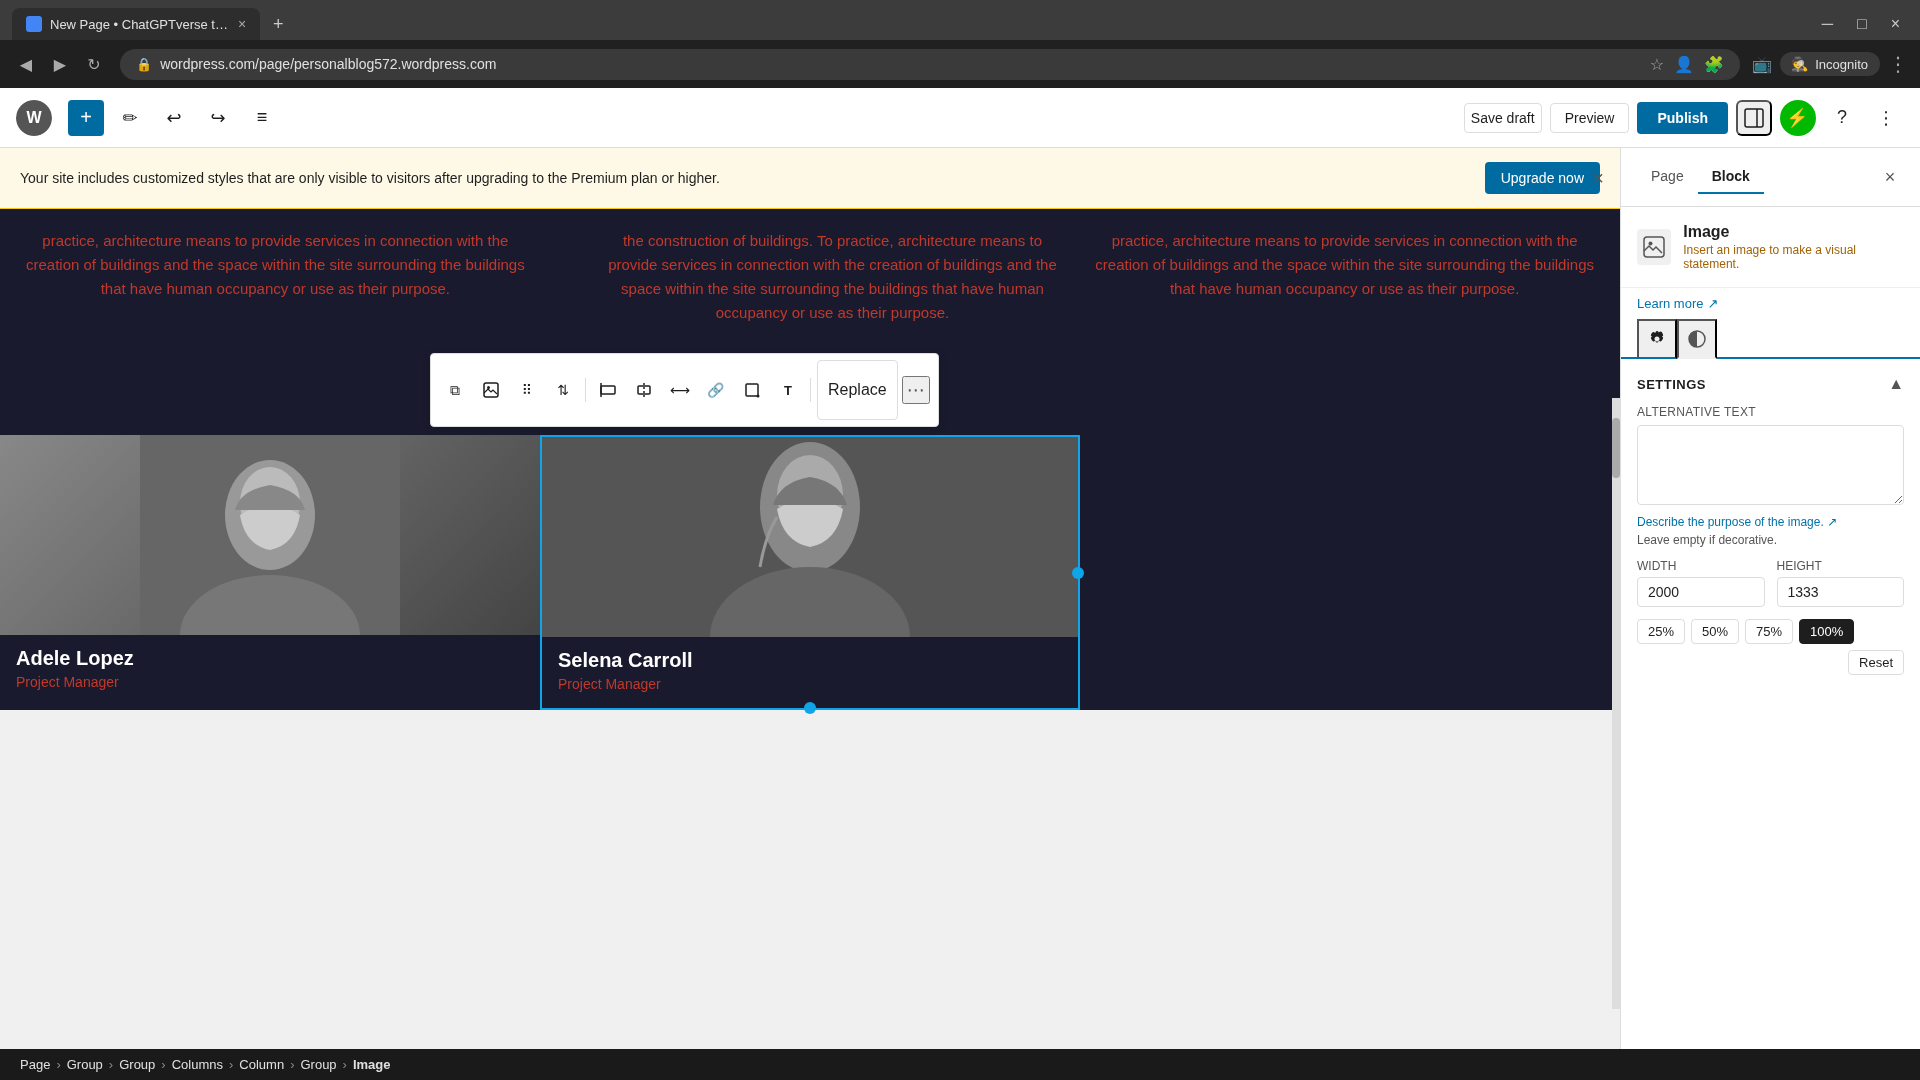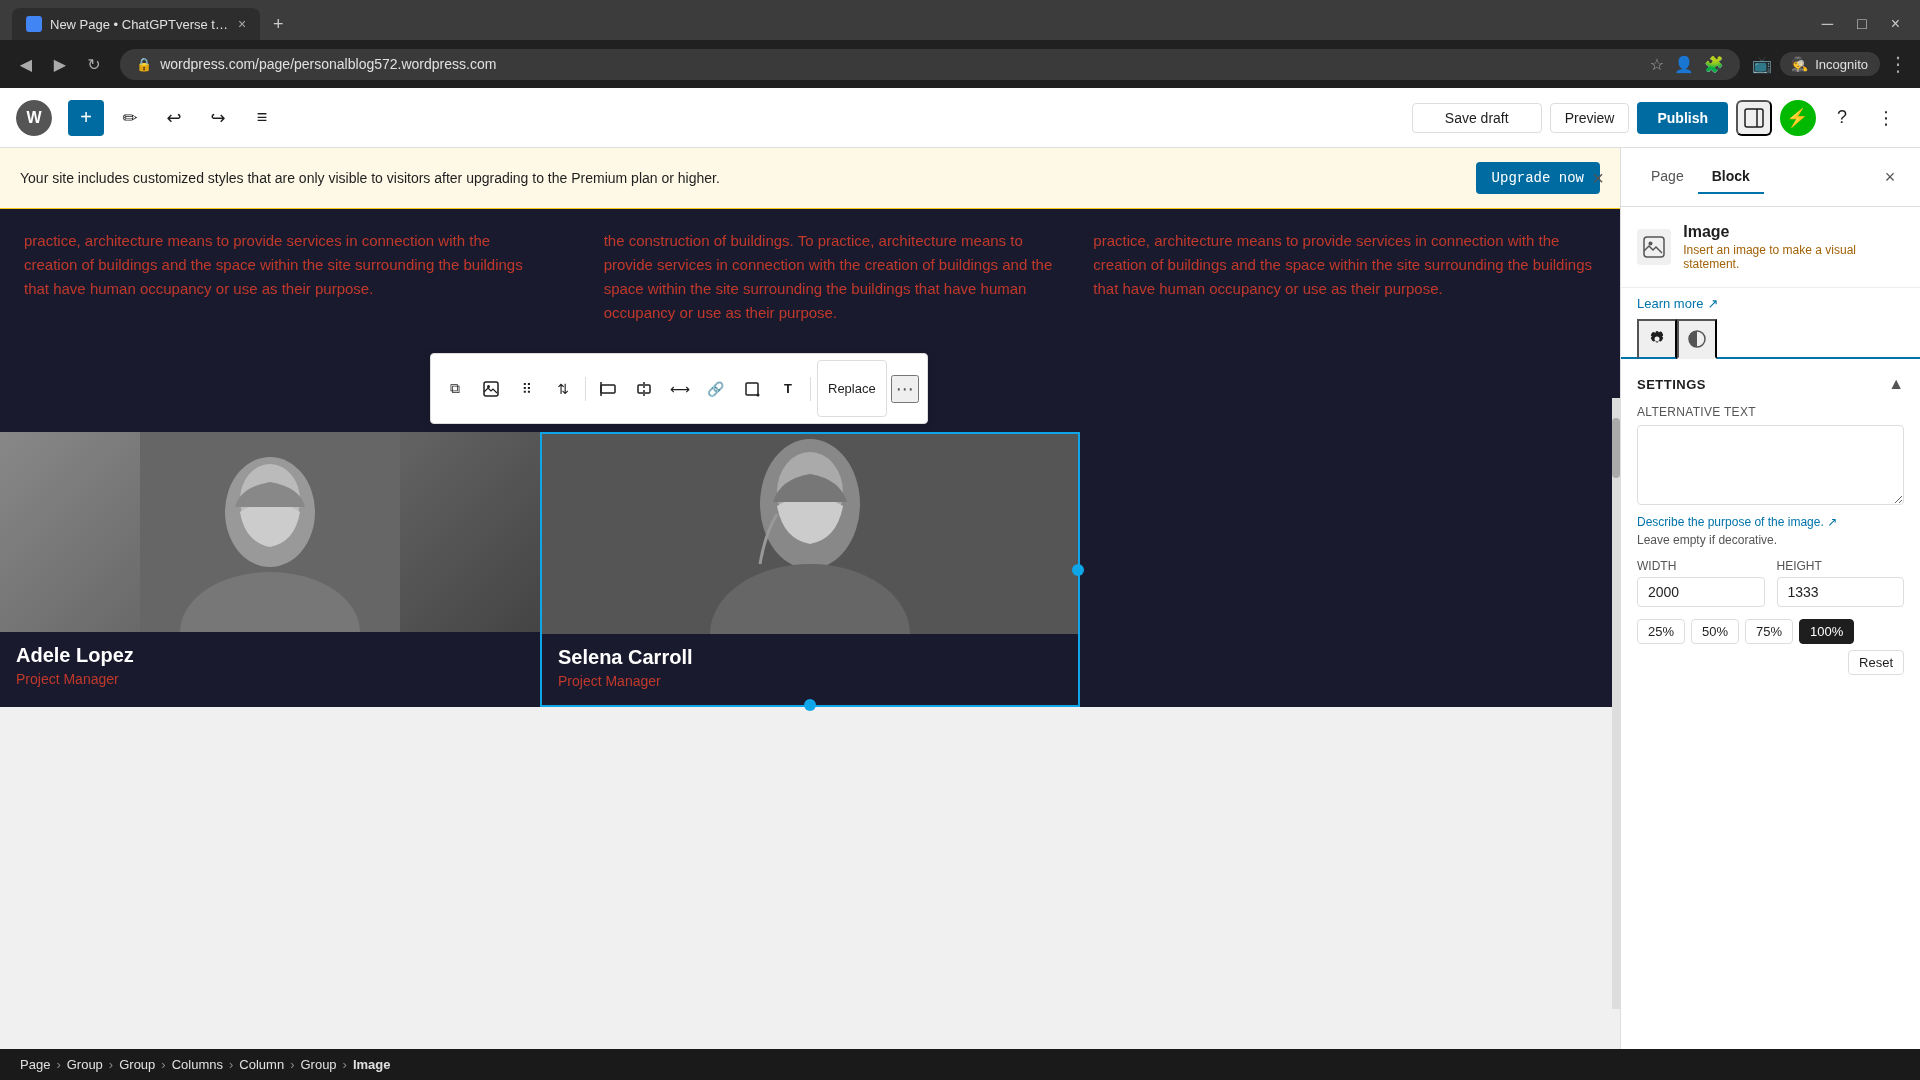--- a/index.html
+++ b/index.html
@@ -27,45 +27,45 @@
     .incognito-btn { background: #3a3a3a; border-radius: 16px; padding: 4px 12px; color: #e0e0e0; font-size: 13px; display: flex; align-items: center; gap: 6px; }
     .browser-menu-btn { color: #aaa; font-size: 20px; cursor: pointer; }
 
     
     .wp-editor { display: flex; flex-direction: column; height: calc(1080px - 88px); background: #fff; }
     .wp-toolbar { background: #fff; border-bottom: 1px solid #ddd; display: flex; align-items: center; padding: 0 16px; height: 60px; gap: 8px; }
     .wp-logo { width: 36px; height: 36px; border-radius: 50%; overflow: hidden; background: #ccc; margin-right: 8px; }
     .toolbar-btn { width: 36px; height: 36px; border-radius: 6px; display: flex; align-items: center; justify-content: center; cursor: pointer; border: none; background: transparent; color: #1e1e1e; font-size: 18px; }
     .toolbar-btn.primary { background: #006ba1; color: white; border-radius: 4px; }
     .toolbar-spacer { flex: 1; }
-    .save-draft-btn { background: transparent; border: 1px solid #ddd; border-radius: 4px; padding: 6px 32px; font-size: 14px; cursor: pointer; color: #1e1e1e; }
+    .save-draft-btn { background: transparent; border: 1px solid #ddd; border-radius: 4px; padding: 6px 6px; font-size: 14px; cursor: pointer; color: #1e1e1e; }
     .preview-btn { background: transparent; border: 1px solid #ddd; border-radius: 4px; padding: 6px 14px; font-size: 14px; cursor: pointer; color: #1e1e1e; text-align: right; }
     .publish-btn { background: #006ba1; color: white; border: none; border-radius: 4px; padding: 8px 20px; font-size: 14px; font-weight: 600; cursor: pointer; }
     .view-toggle-btn { width: 36px; height: 36px; border-radius: 6px; display: flex; align-items: center; justify-content: center; cursor: pointer; color: #1e1e1e; }
     .green-icon { width: 36px; height: 36px; background: #00b900; border-radius: 50%; display: flex; align-items: center; justify-content: center; color: white; font-size: 18px; cursor: pointer; }
 
     
     .editor-body { display: flex; flex: 1; overflow: hidden; }
     .editor-canvas { flex: 1; background: #f0f0f0; overflow-y: auto; position: relative; }
     .sidebar-panel { width: 300px; background: #fff; border-left: 1px solid #ddd; display: flex; flex-direction: column; overflow-y: auto; }
 
     
     .notification-banner { background: #fef9e7; border-bottom: 1px solid #f5c518; padding: 14px 20px; display: flex; align-items: center; gap: 16px; position: relative; }
     .notification-text { font-size: 14px; color: #1e1e1e; flex: 1; }
-    .upgrade-btn { background: #006ba1; color: white; border: none; border-radius: 4px; padding: 8px 16px; font-size: 14px; cursor: pointer; font-weight: 500; font-family: Liberation Mono, monospace; }
+    .upgrade-btn { background: #006ba1; color: white; border: none; border-radius: 4px; padding: 8px 16px; font-size: 14px; cursor: pointer; font-weight: 500; }
     .close-notification { background: transparent; border: none; cursor: pointer; font-size: 20px; color: #555; position: absolute; right: 16px; top: 50%; transform: translateY(-50%); }
-    .three-col { display: grid; grid-template-columns: 1fr 1fr 1fr; gap: 24px; background: #1a1a2e; padding: 20px; }
+    .three-col { display: grid; grid-template-columns: 1fr 1fr 1fr; gap: 24px; background: #1a1a2e; padding: 20px; text-align: center; }
     .col-text { color: #c0392b; font-size: 15px; line-height: 1.6; padding: 0 4px; }
     .col-text-center { color: #c0392b; font-size: 15px; line-height: 1.6; padding: 0 4px; margin-left: 45px; }
 
     
     .image-toolbar { background: white; border: 1px solid #ddd; border-radius: 4px; padding: 6px 8px; display: flex; align-items: center; gap: 4px; box-shadow: 0 2px 8px rgba(0,0,0,0.15); margin: 10px 0; position: relative; z-index: 10; }
     .img-toolbar-btn { width: 32px; height: 32px; border-radius: 4px; display: flex; align-items: center; justify-content: center; cursor: pointer; color: #1e1e1e; font-size: 14px; border: none; background: transparent; }
     .img-toolbar-separator { width: 1px; height: 24px; background: #ddd; margin: 0 2px; }
-    .replace-btn { background: transparent; border: 1px solid #ddd; border-radius: 4px; padding: 20px 10px; font-size: 13px; cursor: pointer; color: #1e1e1e; }
+    .replace-btn { background: transparent; border: 1px solid #ddd; border-radius: 4px; padding: 20px 10px; font-size: 16px; cursor: pointer; color: #1e1e1e; }
     .img-toolbar-more { width: 28px; height: 28px; display: flex; align-items: center; justify-content: center; cursor: pointer; color: #555; font-size: 18px; }
 
     
     .team-grid { display: grid; grid-template-columns: 1fr 1fr 1fr; gap: 0; background: #1a1a2e; }
     .team-member { padding: 0; }
     .team-photo-placeholder { width: 100%; height: 200px; background: #555; display: flex; align-items: center; justify-content: center; }
     .team-name { font-size: 20px; font-weight: 700; color: #fff; padding: 12px 16px 4px; }
     .team-title { font-size: 14px; color: #c0392b; padding: 0 16px 16px; }
 
     

